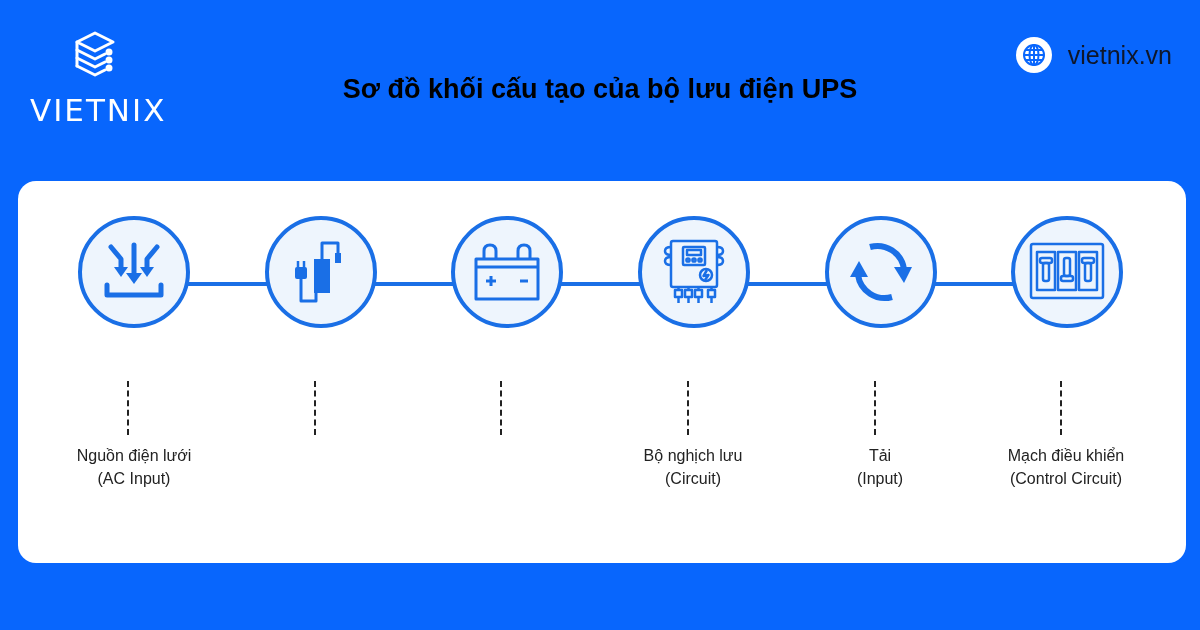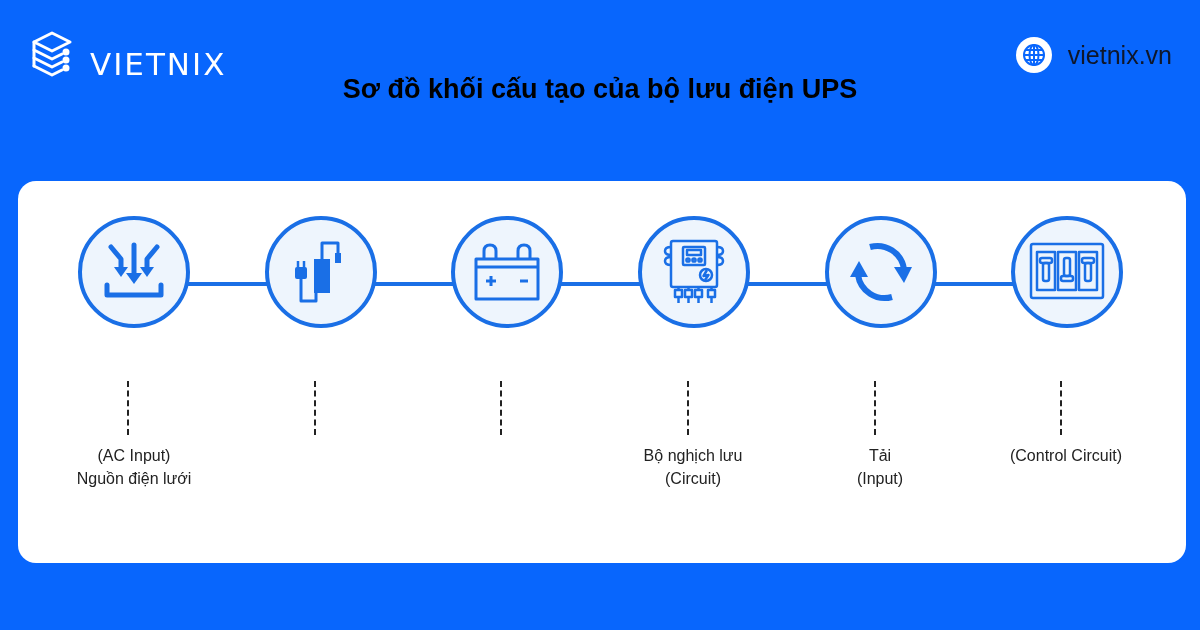--- a/index.html
+++ b/index.html
@@ -3,21 +3,21 @@
 <meta charset="utf-8">
 <style>
   * { margin: 0; padding: 0; box-sizing: border-box; }
   html, body { width: 1200px; height: 630px; overflow: hidden; }
   body {
     background: #0866fd;
     font-family: "Liberation Sans", "DejaVu Sans", sans-serif;
     position: relative;
     color: #fff;
   }
-  .logo { position: absolute; left: 30px; top: 30px; display: flex; align-items: flex-end; gap: 10px; }
+  .logo { position: absolute; left: 30px; top: 30px; display: flex; align-items: center; gap: 10px; flex-direction: column; }
   .logo svg { display: block; }
   .logo-text { font-size: 31px; font-weight: 400; letter-spacing: 2px; color: #fff; font-family: "DejaVu Sans", sans-serif; }
   .site { position: absolute; right: 28px; top: 37px; display: flex; align-items: center; gap: 16px; }
   .site-icon { width: 36px; height: 36px; border-radius: 50%; background: #fff; display: flex; align-items: center; justify-content: center; }
   .site-text { font-size: 25px; color: #0f172a; font-weight: 300; }
   .title {
     position: absolute; left: 0; right: 0; top: 74px; text-align: center;
     font-size: 27px; font-weight: 700; color: #000000;
   }
   .card {
@@ -180,30 +180,31 @@
 </div>
 
 <div class="dash" style="left:127px"></div>
 <div class="dash" style="left:314px"></div>
 <div class="dash" style="left:500px"></div>
 <div class="dash" style="left:687px"></div>
 <div class="dash" style="left:874px"></div>
 <div class="dash" style="left:1060px"></div>
 
 <div class="label" style="left:24px">
+  <span>Nguồn điện lưới</span>
   <span>(AC Input)</span>
-  <span>Nguồn điện lưới</span>
 </div>
 <div class="label" style="left:210px">
 </div>
 <div class="label" style="left:397px">
 </div>
 <div class="label" style="left:583px">
   <span>Bộ nghịch lưu</span>
   <span>(Circuit)</span>
 </div>
 <div class="label" style="left:770px">
   <span>Tải</span>
   <span>(Input)</span>
 </div>
 <div class="label" style="left:956px">
+  <span>Mạch điều khiển</span>
   <span>(Control Circuit)</span>
 </div>
 
 </body></html>

